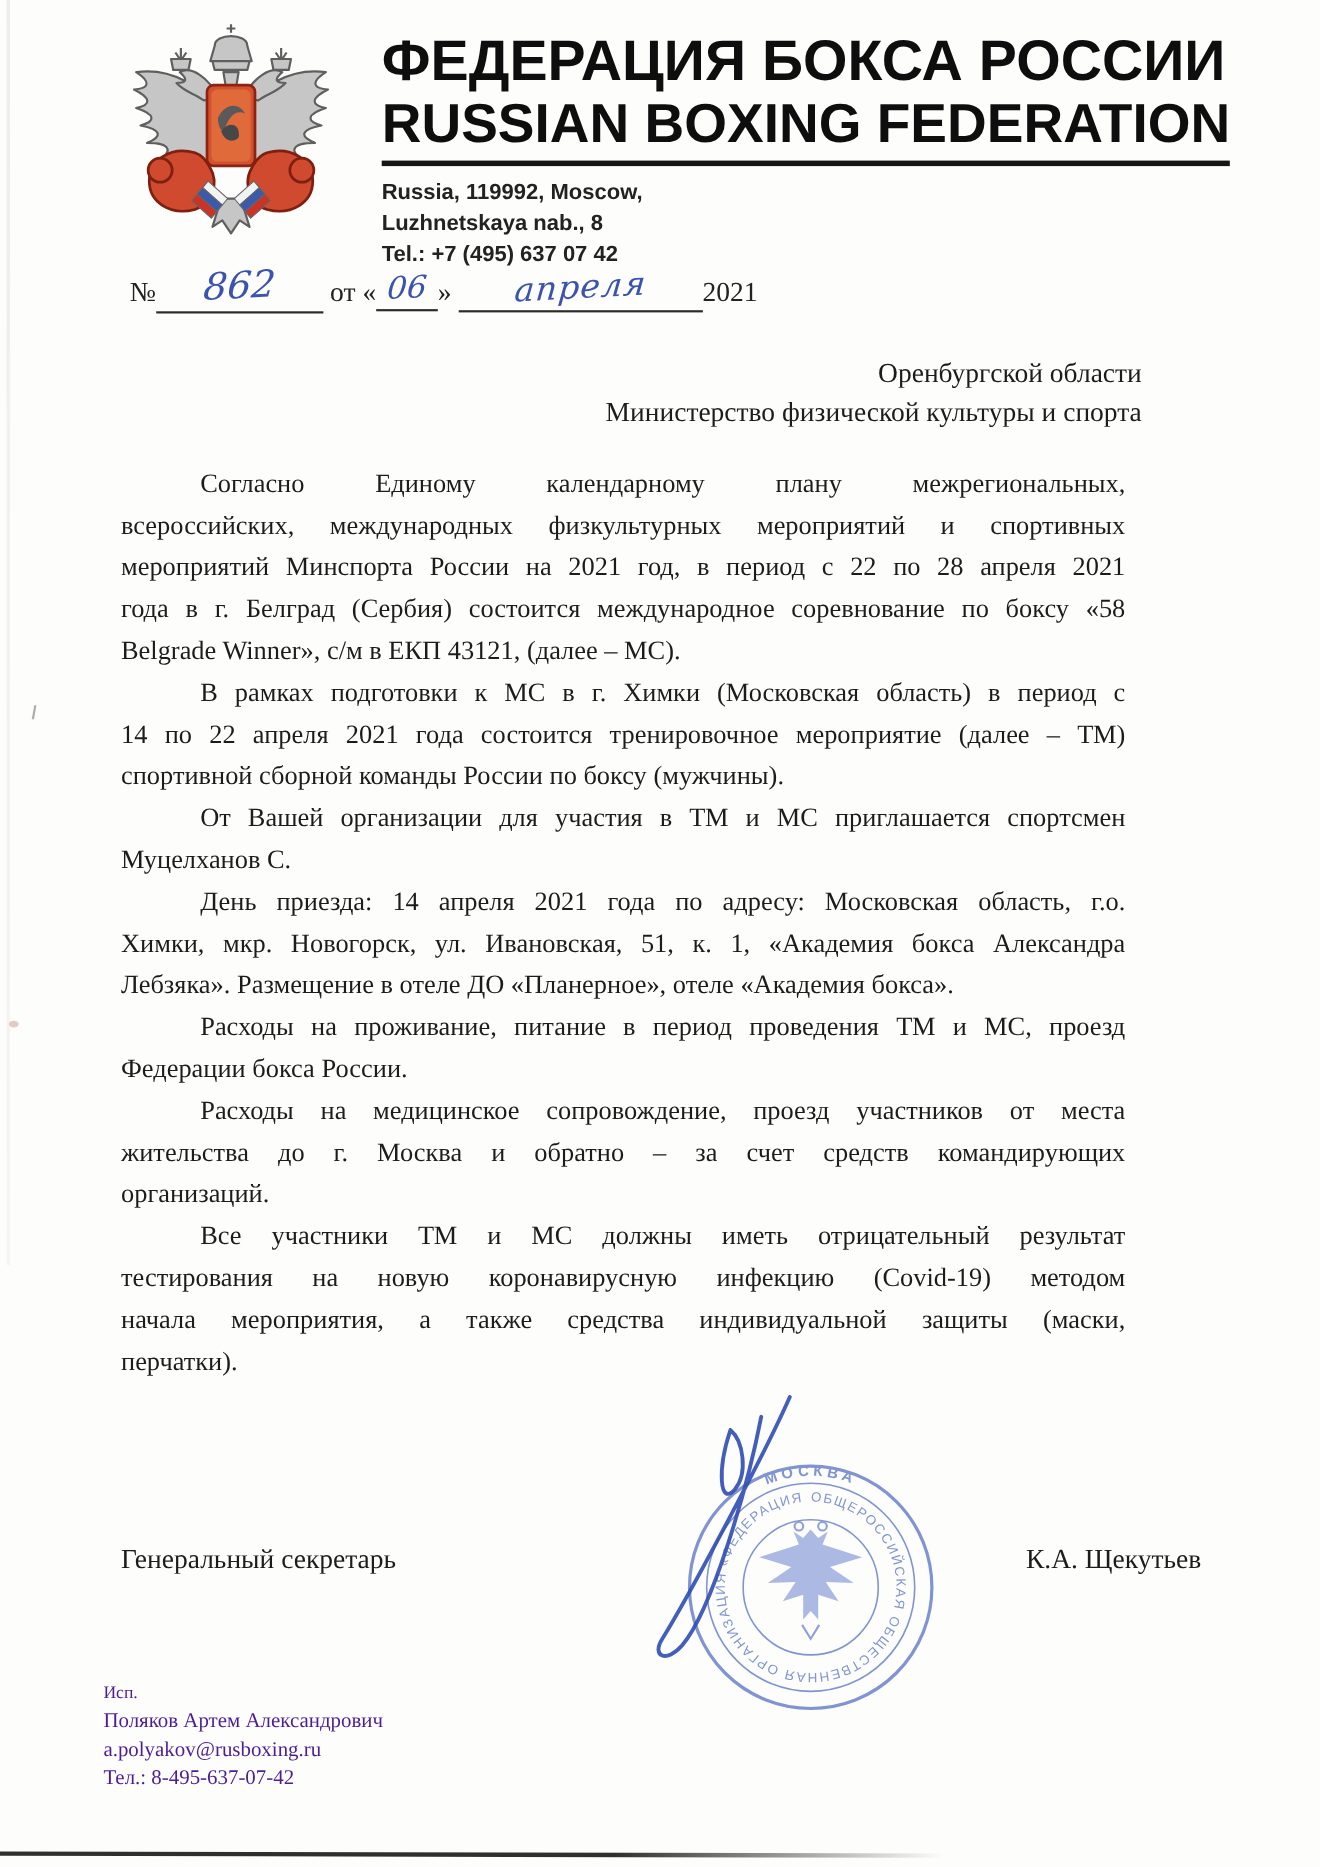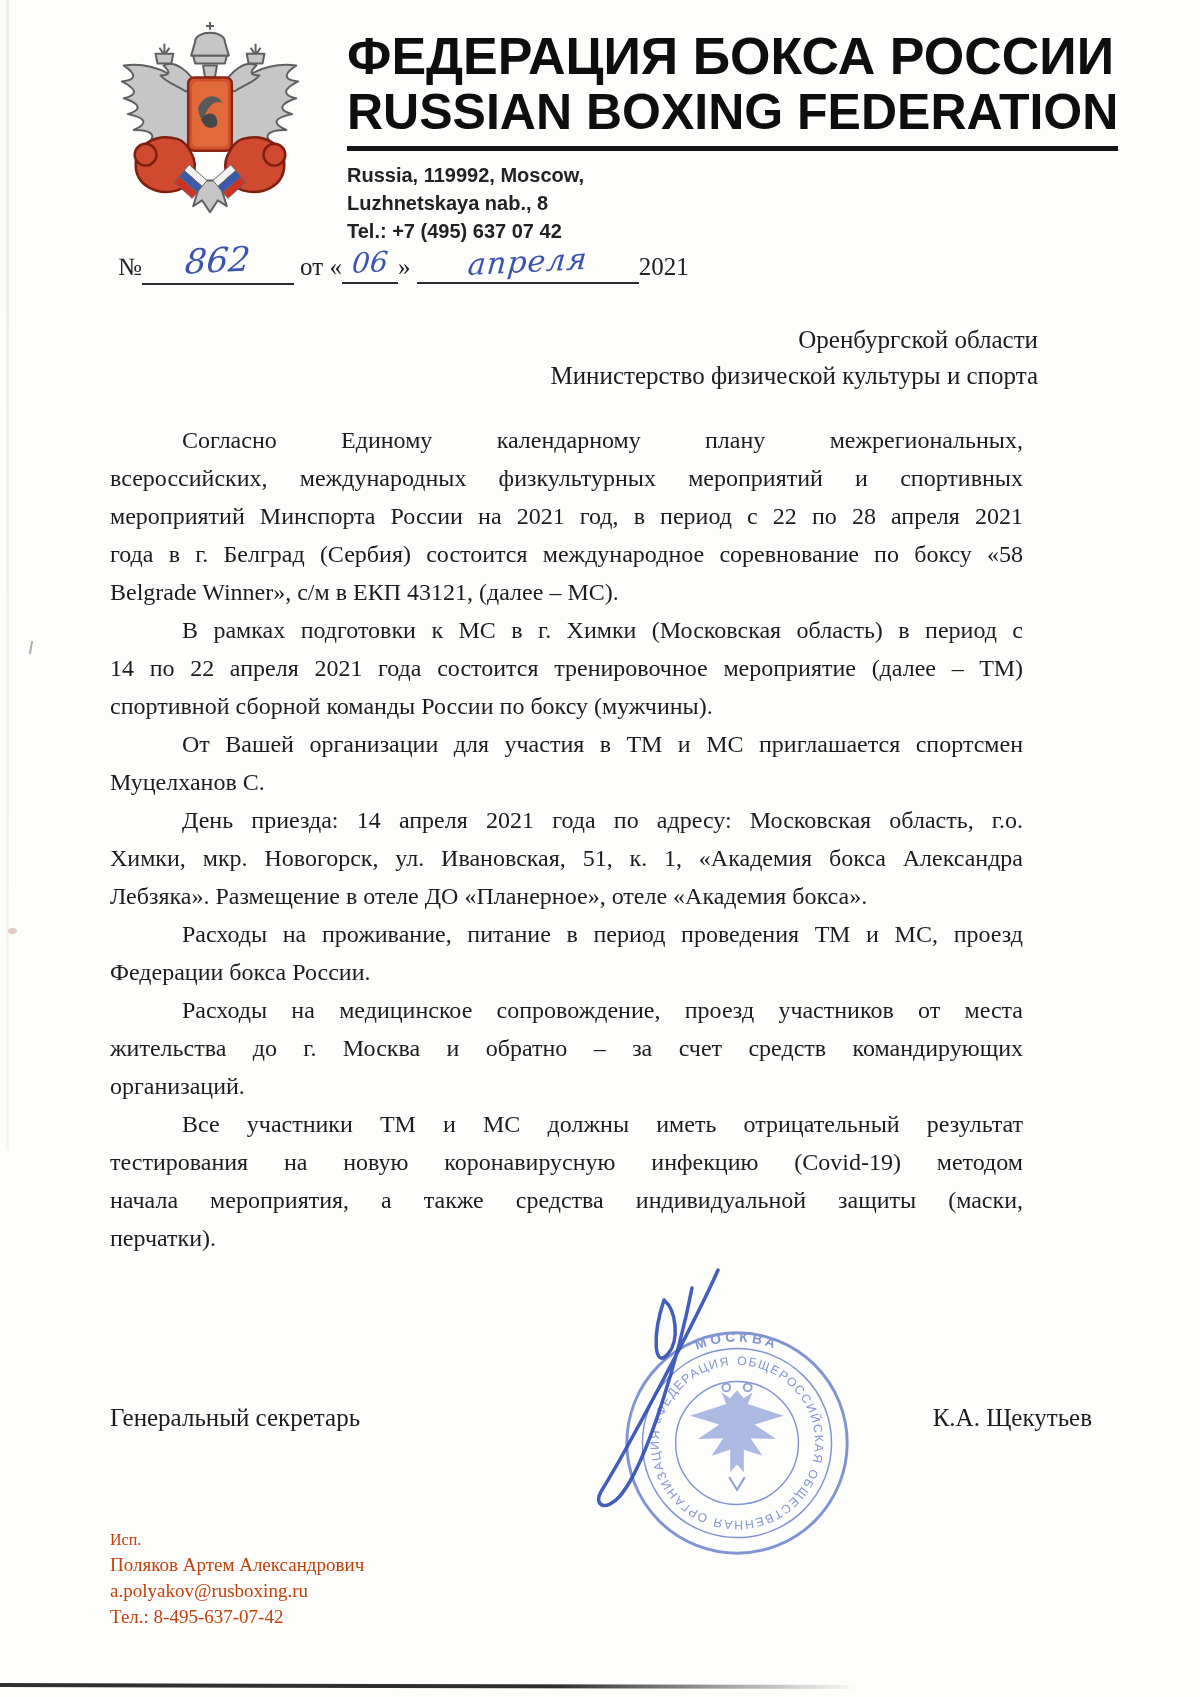--- a/index.html
+++ b/index.html
@@ -55,21 +55,21 @@
 
   
   .sign-row{position:absolute;left:110px;right:108px;top:1404px;display:flex;
             justify-content:space-between;font-size:25px;align-items:center;}
 
   
   .stamp{position:absolute;left:620px;top:1326px;width:234px;height:234px;opacity:.88;}
   .signature-svg{position:absolute;left:568px;top:1258px;width:220px;height:270px;}
 
   
-  .footer{position:absolute;left:110px;top:1528px;color:#c2410c;}
+  .footer{position:absolute;left:94px;top:1528px;color:#4c1d95;}
   .footer .exec-label{font-size:16px;line-height:24px;}
   .footer .f-line{font-size:19px;line-height:26px;}
 </style>
 </head>
 <body>
 
 <div class="page">
 
   <div class="edge-shadow"></div>
   <div class="tick-mark"></div>

